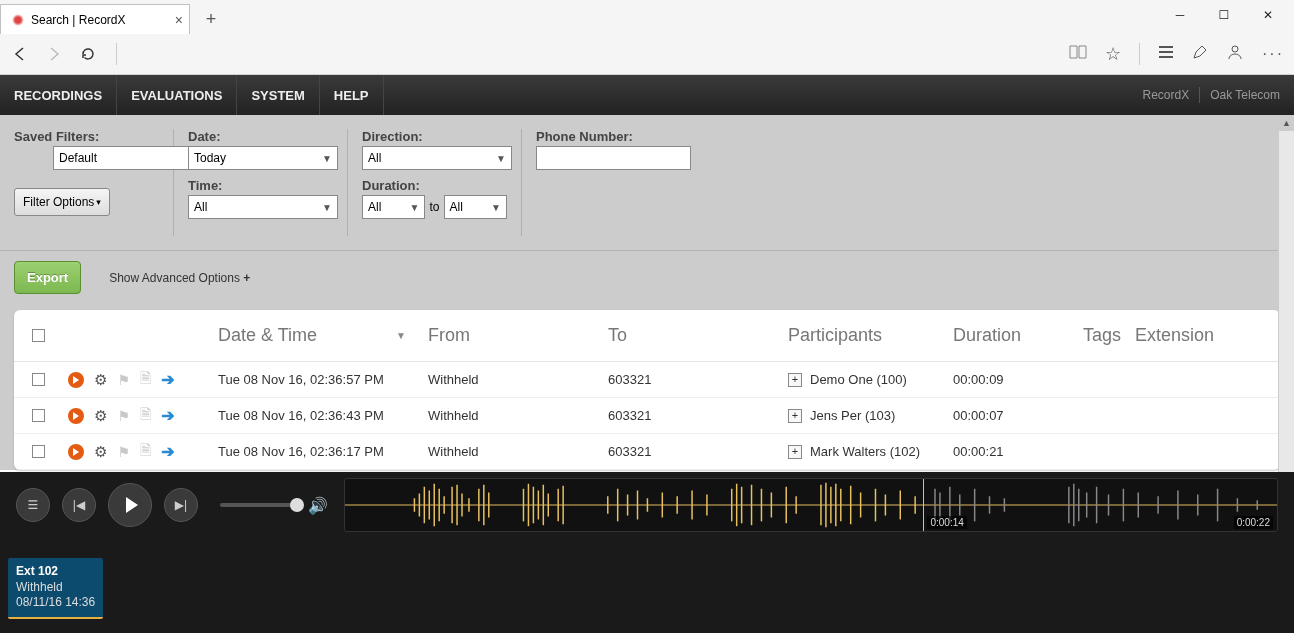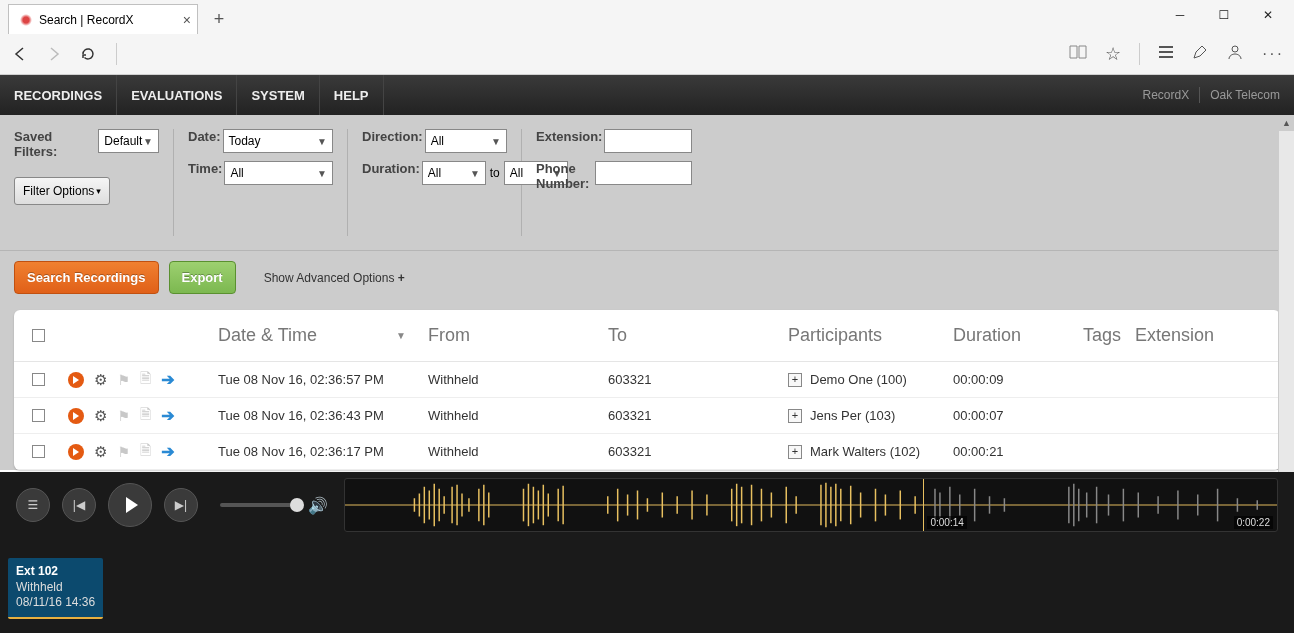--- a/index.html
+++ b/index.html
@@ -1,20 +1,20 @@
 <!DOCTYPE html>
 <html><head>
 <meta charset="utf-8">
 <style>
 * { box-sizing: border-box; margin: 0; padding: 0; font-family: "Segoe UI", Arial, sans-serif; }
 html, body { width: 1294px; height: 633px; overflow: hidden; background: #fff; }
 
 
 .browser-chrome { height: 75px; background: #f5f5f5; border-bottom: 1px solid #d0d0d0; position: relative; }
-.tab-strip { height: 34px; display: flex; align-items: flex-end; padding-left: 8px; position: relative; }
+.tab-strip { height: 34px; display: flex; align-items: flex-end; padding-left: 0; position: relative; }
 .tab { height: 30px; background: #fff; border: 1px solid #c0c0c0; border-bottom: none; display: flex; align-items: center; padding: 0 10px; font-size: 12px; width: 190px; position: relative; margin-top: 4px; }
 .tab .favicon { width: 14px; height: 14px; border-radius: 50%; background: radial-gradient(circle, #d44 30%, #fff 60%); margin-right: 6px; }
 .tab-close { position: absolute; right: 6px; font-size: 14px; color: #555; }
 .new-tab { width: 30px; height: 30px; display: flex; align-items: center; justify-content: center; font-size: 18px; color: #555; margin-left: 6px; margin-top:4px; }
 .win-controls { position: absolute; right: 4px; top: 0; display: flex; gap: 0; }
 .win-controls div { width: 44px; height: 30px; display: flex; align-items: center; justify-content: center; font-size: 12px; color: #222; font-family: Arial; }
 
 .addr-bar { height: 40px; display: flex; align-items: center; padding: 0 10px; gap: 14px; }
 .nav-btn { width: 20px; height: 20px; display: flex; align-items: center; justify-content: center; color: #333; }
 .nav-btn.disabled { color: #aaa; }
@@ -29,21 +29,21 @@
 .top-nav .item { font-size: 13px; font-weight: bold; color: #eee; padding: 0 14px; height: 100%; display: flex; align-items: center; border-right: 1px solid #444; }
 .top-nav .item:first-child { padding-left:0; }
 .brand { margin-left: auto; font-size: 12px; color: #999; display: flex; gap: 10px; align-items:center;}
 .brand .bsep { width:1px; height:16px; background:#555; }
 
 
 .filter-area { background: #ccc; padding: 14px; display: flex; gap: 14px; border-bottom: 1px solid #b5b5b5; position: relative; height: 136px; }
 .filter-col { border-right: 1px solid #b0b0b0; padding-right: 14px; display: flex; flex-direction: column; gap: 8px; }
 .filter-col:last-of-type { border-right: none; }
 .f-label { font-size: 13px; font-weight: bold; color: #444; }
-.f-row { display: flex; flex-direction: row; gap: 2px; }
+.f-row { display: flex; flex-direction: column; gap: 2px; }
 .f-select, .f-input { height: 24px; background: #fff; border: 1px solid #888; font-size: 12px; padding: 0 5px; display: flex; align-items: center; justify-content: space-between; }
 .f-select .caret { font-size: 10px; color: #555; }
 .filter-options-btn { height: 28px; background: linear-gradient(#f5f5f5,#ddd); border: 1px solid #888; border-radius: 3px; padding: 0 8px; font-size: 12px; display: flex; align-items: center; gap: 2px; width: fit-content; margin-top: 10px; }
 
 
 .action-bar { background: #ccc; padding: 10px 14px 16px 14px; display: flex; align-items: center; gap: 10px; }
 .btn-orange { background: linear-gradient(#f08030,#e06018); color: #fff; font-weight: bold; border: 1px solid #c05010; border-radius: 4px; padding: 8px 12px; font-size: 13px; text-shadow: 0 -1px 0 rgba(0,0,0,0.3); }
 .btn-green { background: linear-gradient(#9dd070,#7cb850); color: #fff; font-weight: bold; border: 1px solid #5a9030; border-radius: 4px; padding: 8px 12px; font-size: 13px; text-shadow: 0 -1px 0 rgba(0,0,0,0.3); }
 .adv-link { font-size: 12px; color: #333; margin-left: 18px; }
 
@@ -213,32 +213,27 @@
         <div class="f-select" style="width:64px;">
           <span>All</span>
             <span class="caret">▼</span>
         </div>
       </div>
     </div>
   </div>
 
   <div class="filter-col" style="width:170px;">
     <div class="f-row">
-      <span class="f-label">Extension:</span>
-      <div class="f-input" style="width:155px;"></div>
-    </div>
-    <div class="f-row">
       <span class="f-label">Phone Number:</span>
       <div class="f-input" style="width:155px;"></div>
     </div>
   </div>
 </div>
 
 <div class="action-bar">
-  <button class="btn-orange">Search Recordings</button>
   <button class="btn-green">Export</button>
   <span class="adv-link"><span>Show Advanced Options </span><b>+</b></span>
 </div>
 
 <div class="results-wrap">
   <div class="results">
     <div class="thead">
       <div class="cell c-chk">
           <div class="checkbox"></div>
         </div>

